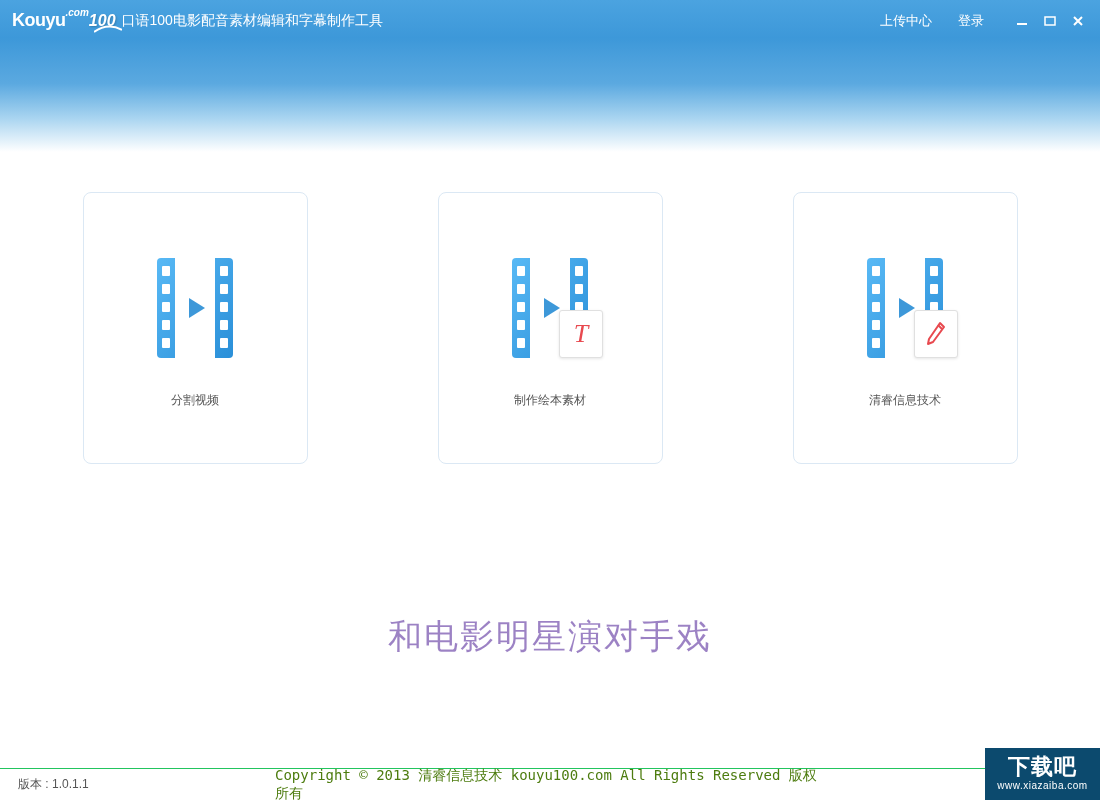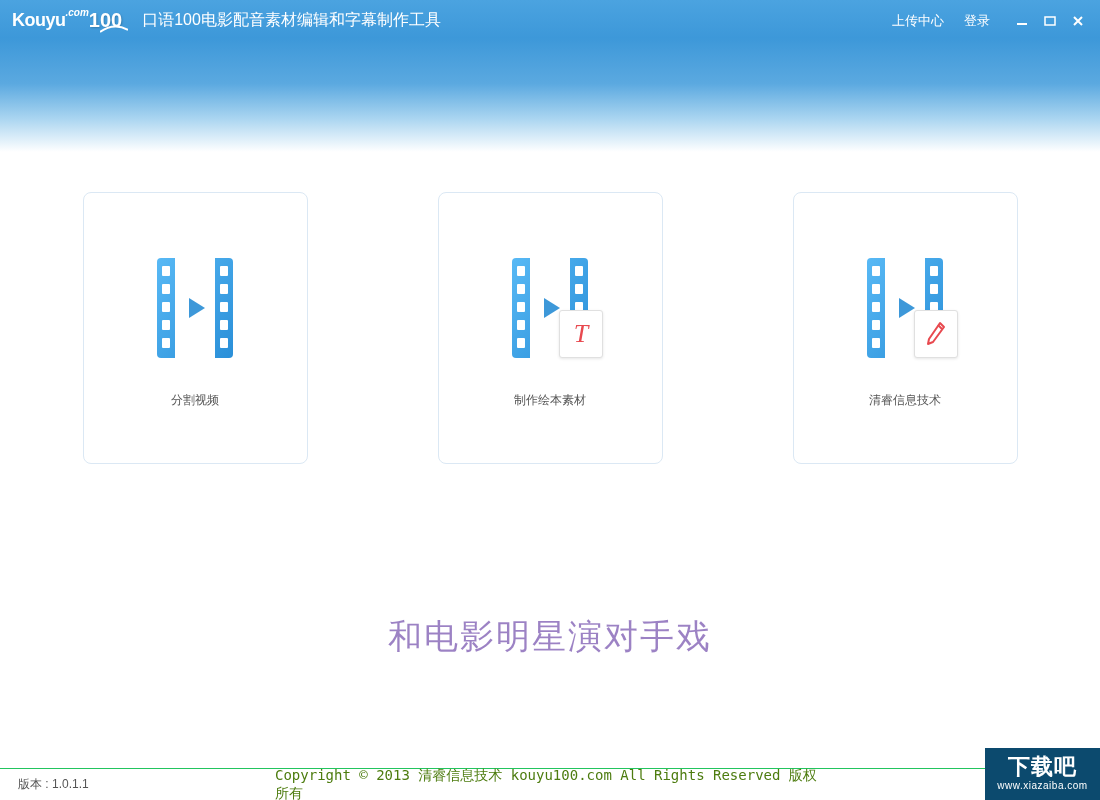--- a/index.html
+++ b/index.html
@@ -32,51 +32,51 @@
       font-weight: bold;
     }
     
     .logo-text {
       font-size: 18px;
       font-weight: bold;
       letter-spacing: -0.5px;
     }
     
     .logo-100 {
-      font-size: 20px;
+      font-size: 16px;
+      font-style: italic;
       font-weight: bold;
       text-shadow: 1px 1px 2px rgba(0,0,0,0.2);
     }
     
     .logo-com {
       font-size: 10px;
       position: relative;
       top: -8px;
       font-style: italic;
     }
     
     .logo-swoosh {
       position: relative;
       width: 28px;
       height: 10px;
       margin-left: -22px;
       margin-top: 16px;
     }
     
     .app-title {
-      margin-left: 14px;
-      font-size: 16px;
+      font-size: 14px;
       color: #fff;
     }
     
     .titlebar-right {
       margin-left: auto;
       display: flex;
       align-items: center;
-      gap: 0;
+      gap: 6px;
     }
     
     .titlebar-link {
       font-size: 13px;
       color: #fff;
       padding: 0 10px;
       cursor: pointer;
     }
     
     .window-controls {

